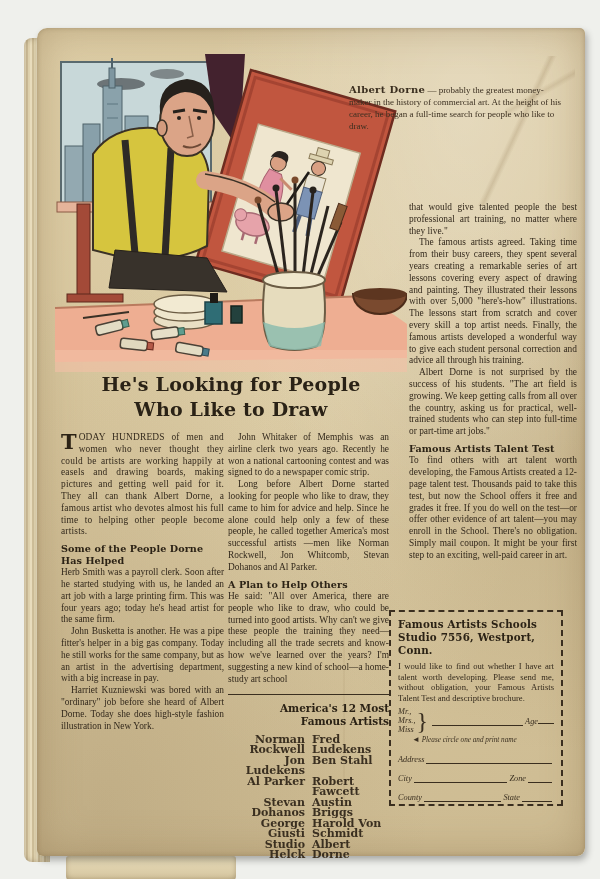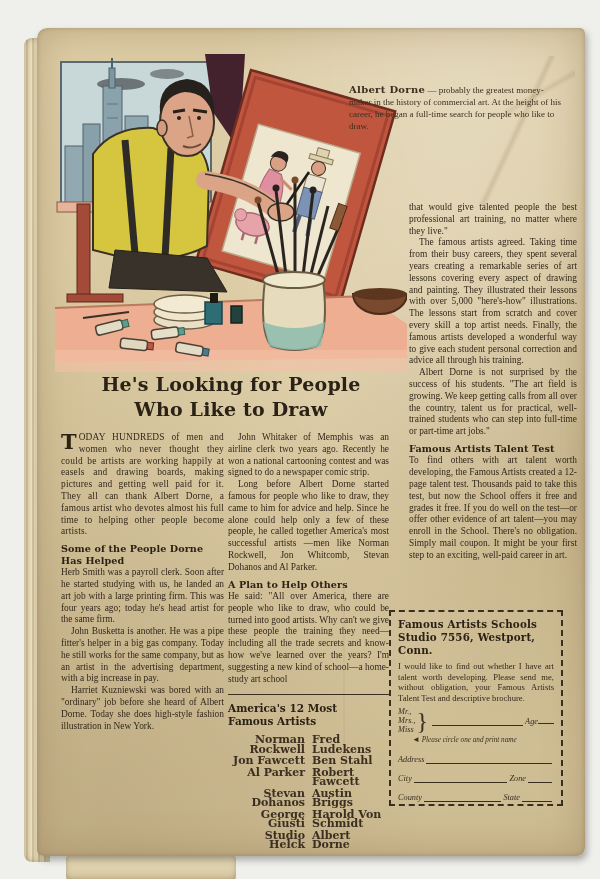--- a/index.html
+++ b/index.html
@@ -68,21 +68,21 @@
   }
   .col-left{left:24px;top:404px;width:163px;}
   .col-mid{left:191px;top:404px;width:161px;}
   .col-right{left:372px;top:174px;width:168px;}
   .dropcap{float:left;font-family:"DejaVu Serif", serif;font-weight:bold;
     font-size:21px;line-height:19px;padding-right:2px;color:#2b2215;}
   .smallcaps{letter-spacing:.2px;}
 
   
   .fa-box{margin-top:9px;border-top:1.5px solid #3a2f20;padding-top:7px;}
-  .fa-head{text-align:left;font-family:"DejaVu Serif", serif;font-weight:bold;
+  .fa-head{text-align:right;font-family:"DejaVu Serif", serif;font-weight:bold;
     font-size:10.5px;line-height:13px;color:#2b2215;}
   .fa-list{margin-top:7px;display:grid;grid-template-columns:1fr 1fr;column-gap:7px;row-gap:2px;
     font-family:"DejaVu Serif", serif;font-weight:bold;font-size:11px;line-height:9.5px;color:#3a2f20;}
   .fa-list .l{text-align:right;}
   .fa-list .r{text-align:left;}
 
   
   .coupon{position:absolute;left:352px;top:582px;width:174px;height:196px;
     border:2.5px dashed #3a2e1f;padding:6px 7px 4px 7px;box-sizing:border-box;}
   .coupon-head{font-family:"DejaVu Serif", serif;font-weight:bold;font-size:10.3px;
@@ -256,50 +256,50 @@
     <div class="col col-left">
       <p><span class="dropcap">T</span><span class="smallcaps">ODAY HUNDREDS of men and women who never thought they could be artists are working happily at easels and drawing boards, making pictures and getting well paid for it. They all can thank Albert Dorne, a famous artist who devotes almost his full time to helping other people become artists.</span></p>
       <h3>Some of the People Dorne Has Helped</h3>
       <p>Herb Smith was a payroll clerk. Soon after he started studying with us, he landed an art job with a large printing firm. This was four years ago; today he's head artist for the same firm.</p>
       <p class="ind">John Busketta is another. He was a pipe fitter's helper in a big gas company. Today he still works for the same company, but as an artist in the advertising department, with a big increase in pay.</p>
       <p class="ind">Harriet Kuzniewski was bored with an "ordinary" job before she heard of Albert Dorne. Today she does high-style fashion illustration in New York.</p>
     </div>
 
     <div class="col col-mid">
       <p class="ind">John Whitaker of Memphis was an airline clerk two years ago. Recently he won a national cartooning contest and was signed to do a newspaper comic strip.</p>
-      <p class="ind">Long before Albert Dorne started famous for people who like to draw, they came to him for advice and help. Since he alone could help only a few of these people, he called together America's most successful artists —men like Norman Rockwell, Jon Whitcomb, Stevan Dohanos and Al Parker.</p>
+      <p class="ind">Long before Albert Dorne started looking for people who like to draw, they came to him for advice and help. Since he alone could help only a few of these people, he called together America's most successful artists —men like Norman Rockwell, Jon Whitcomb, Stevan Dohanos and Al Parker.</p>
       <h3>A Plan to Help Others</h3>
       <p>He said: "All over America, there are people who like to draw, who could be turned into good artists. Why can't we give these people the training they need—including all the trade secrets and know-how we've learned over the years? I'm suggesting a new kind of school—a home-study art school</p>
 
       <div class="fa-box">
         <div class="fa-head">
           <div>America's 12 Most</div>
           <div>Famous Artists</div>
         </div>
         <div class="fa-list">
           <div class="l">Norman Rockwell</div>
           <div class="r">Fred Ludekens</div>
-          <div class="l">Jon Fawcett</div>
+          <div class="l">Jon Ludekens</div>
           <div class="r">Ben Stahl</div>
           <div class="l">Al Parker</div>
           <div class="r">Robert Fawcett</div>
           <div class="l">Stevan Dohanos</div>
           <div class="r">Austin Briggs</div>
           <div class="l">George Giusti</div>
           <div class="r">Harold Von Schmidt</div>
           <div class="l">Studio Helck</div>
           <div class="r">Albert Dorne</div>
         </div>
       </div>
     </div>
 
     <div class="col col-right">
       <p>that would give talented people the best professional art training, no matter where they live."</p>
       <p class="ind">The famous artists agreed. Taking time from their busy careers, they spent several years creating a remarkable series of art lessons covering every aspect of drawing and painting. They illustrated their lessons with over 5,000 "here's-how" illustrations. The lessons start from scratch and cover every skill a top artist needs. Finally, the famous artists developed a wonderful way to give each student personal correction and advice all through his training.</p>
-      <p class="ind">Albert Dorne is not surprised by the success of his students. "The art field is growing. We keep getting calls from all over the country, talent us for practical, well-trained students who can step into full-time or part-time art jobs."</p>
+      <p class="ind">Albert Dorne is not surprised by the success of his students. "The art field is growing. We keep getting calls from all over the country, asking us for practical, well-trained students who can step into full-time or part-time art jobs."</p>
       <h3>Famous Artists Talent Test</h3>
       <p>To find others with art talent worth developing, the Famous Artists created a 12-page talent test. Thousands paid to take this test, but now the School offers it free and grades it free. If you do well on the test—or offer other evidence of art talent—you may enroll in the School. There's no obligation. Simply mail coupon. It might be your first step to an exciting, well-paid career in art.</p>
     </div>
 
     <div class="coupon">
       <div class="coupon-head">
         <div>Famous Artists Schools</div>
         <div>Studio 7556, Westport, Conn.</div>
       </div>
       <div class="coupon-body">I would like to find out whether I have art talent worth developing. Please send me, without obligation, your Famous Artists Talent Test and descriptive brochure.</div>

